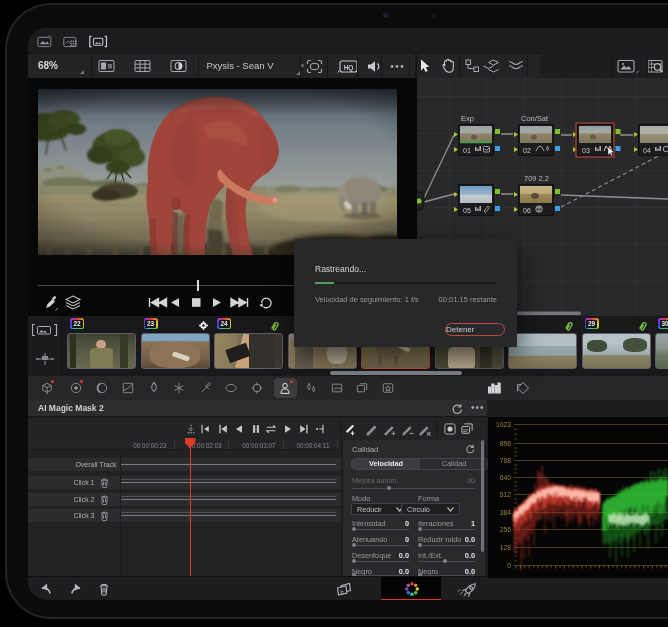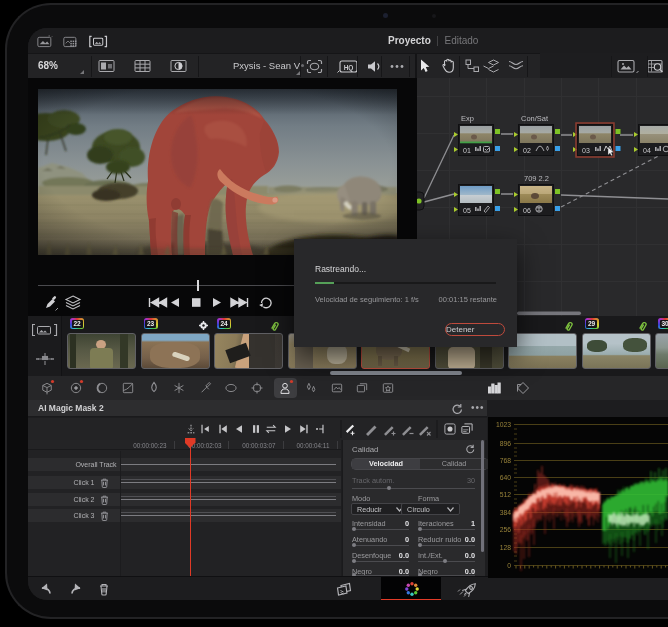--- a/index.html
+++ b/index.html
@@ -45,21 +45,20 @@
           <rect x="39.5" y="8.5" width="1.6" height="1.6"></rect>
           <rect x="42" y="8.5" width="1.6" height="1.6"></rect>
           <rect x="37" y="11" width="1.6" height="1.6"></rect>
           <rect x="39.5" y="11" width="1.6" height="1.6"></rect>
           <rect x="42" y="11" width="1.6" height="1.6"></rect>
         </g>
     <path d="M60 1.5 h-2 v11 h2 M74 1.5 h2 v11 h-2" stroke="#c9c9cd" stroke-width="1.3"></path>
         <rect x="62" y="3.5" width="10" height="7.5" rx="1" stroke="#c9c9cd" stroke-width="1.1"></rect>
         <path d="M63.5 9.5 l2-2 1.7 1.7 1.3-1.3 1.8 1.6z" fill="#c9c9cd" stroke="none"></path>
   </svg>
-  <div class="s" style="left:360px;top:0;font-size:10px;line-height:25px;white-space:nowrap"><span style="color:#d4d4d6;font-weight:bold">Proyecto</span><span style="color:#4a4a4c"> &nbsp;|&nbsp; </span><span style="color:#77777a">Editado</span></div>
 </div>
 
 <div class="s" id="bar2" style="left:0;top:25px;width:512px;height:25px;background:#232325;border-top:1px solid #151517">
   <div class="s" style="left:10px;top:0;height:24px;line-height:24px;font-size:10px;font-weight:bold;color:#d8d8da">68%</div>
   <div class="s" style="left:52px;top:16px;width:0;height:0;border-left:4px solid transparent;border-bottom:4px solid #77777a"></div>
   <div class="s" style="left:63px;top:2px;width:1px;height:21px;background:#161618"></div>
 
   <svg class="s" style="left:68px;top:5px" width="130" height="14" viewBox="0 0 130 14">
     <g stroke="#a9a9ad" fill="none" stroke-width="1">
           <rect x="3" y="1.5" width="15" height="11" rx="1"></rect>
@@ -70,21 +69,21 @@
           <rect x="39" y="1.5" width="15" height="11" rx="1"></rect>
           <path d="M44 1.5 v11 M49 1.5 v11 M39 5.2 h15 M39 8.9 h15"></path>
         </g>
     <g>
           <rect x="75" y="1.5" width="15" height="11" rx="1" fill="none" stroke="#a9a9ad"></rect>
           <circle cx="82.5" cy="7" r="3.6" fill="none" stroke="#cfcfd3" stroke-width="1"></circle>
           <path d="M82.5 3.4 a3.6 3.6 0 0 1 0 7.2 z" fill="#cfcfd3"></path>
         </g>
   </svg>
   <div class="s" style="left:170px;top:2px;width:1px;height:21px;background:#161618"></div>
-  <div class="s" style="left:152px;top:0;width:120px;height:24px;text-align:right;font-size:9.5px;line-height:24px;color:#c9c9cc">Pxysis - Sean V</div>
+  <div class="s" style="left:152px;top:0;width:120px;height:24px;text-align:center;font-size:9.5px;line-height:24px;color:#c9c9cc">Pxysis - Sean V</div>
   <div class="s" style="left:268px;top:17px;width:0;height:0;border-left:4px solid transparent;border-bottom:4px solid #77777a"></div>
   <div class="s" style="left:273px;top:10px;width:3px;height:3px;border-radius:50%;background:#6a6a6e"></div>
 
   <svg class="s" style="left:278px;top:5px" width="110" height="15" viewBox="0 0 110 15">
     <path d="M1.5 5 v-2 a1.5 1.5 0 0 1 1.5-1.5 h2 M12 1.5 h2 a1.5 1.5 0 0 1 1.5 1.5 v2 M15.5 10 v2 a1.5 1.5 0 0 1-1.5 1.5 h-2 M5 13.5 H3 a1.5 1.5 0 0 1-1.5-1.5 v-2" stroke="#a9a9ad" fill="none" stroke-width="1.2"></path>
         <ellipse cx="8.5" cy="7.5" rx="4.2" ry="3.2" fill="none" stroke="#a9a9ad" stroke-width="1.1"></ellipse>
     <g>
           <rect x="34" y="2" width="17" height="11" rx="2" fill="none" stroke="#c9c9cd" stroke-width="1.1"></rect>
           <text x="42.5" y="10.5" font-size="6.5" font-weight="bold" fill="#c9c9cd" text-anchor="middle" font-family="Liberation Sans">HQ</text>
           <path d="M31.5 13.5 l2-2" stroke="#c9c9cd" stroke-width="1"></path>
@@ -723,21 +722,21 @@
 <div class="s" id="calidad" style="left:314px;top:412px;width:143px;height:136px;background:#2a2a2c;border-left:1px solid #1a1a1c;font-size:7.3px;color:#9b9b9e">
   <div class="s" style="left:9px;top:5px;font-size:7.8px;color:#a9a9ac">Calidad</div>
   <svg class="s" style="left:122px;top:4px" width="10" height="10" viewBox="0 0 12 12">
         <path d="M9.5 3.5 a4.2 4.2 0 1 0 1 3" fill="none" stroke="#a9a9ad" stroke-width="1.3"></path>
         <path d="M9.8 1 v3 h-3" fill="none" stroke="#a9a9ad" stroke-width="1.3"></path>
       </svg>
   <div class="s" style="left:8px;top:18px;width:138px;height:12px;border:1px solid #46464a;border-radius:5px;display:flex">
     <div style="flex:1;background:#3d3d41;color:#ececee;font-weight:bold;text-align:center;line-height:10px;font-size:7.3px">Velocidad</div>
     <div style="flex:1;background:#2d2d2f;color:#98989b;text-align:center;line-height:10px;font-size:7.3px">Calidad</div>
   </div>
-  <div class="s" style="left:9px;top:36px;color:#67676b">Track autom.</div>
+  <div class="s" style="left:9px;top:36px;color:#67676b">Mejora autom.</div>
   <div class="s" style="left:104px;top:36px;width:28px;text-align:right;color:#67676b">30</div>
   <div class="s" style="left:9px;top:47.5px;width:123px;height:1px;background:#4b4b4f"></div>
   <div class="s" style="left:44px;top:45.5px;width:4px;height:4px;border-radius:50%;background:#7e7e83"></div>
   <div class="s" style="left:9px;top:54px">Modo</div>
   <div class="s" style="left:75px;top:54px">Forma</div>
   <div class="s dd" style="left:8px;top:63px;width:58px">
         <span>Reducir</span>
         <svg width="7" height="5" viewBox="0 0 7 5">
           <path d="M0.5 0.5 L3.5 4 L6.5 0.5" stroke="#b9b9bc" fill="none" stroke-width="1.2"></path>
         </svg>

